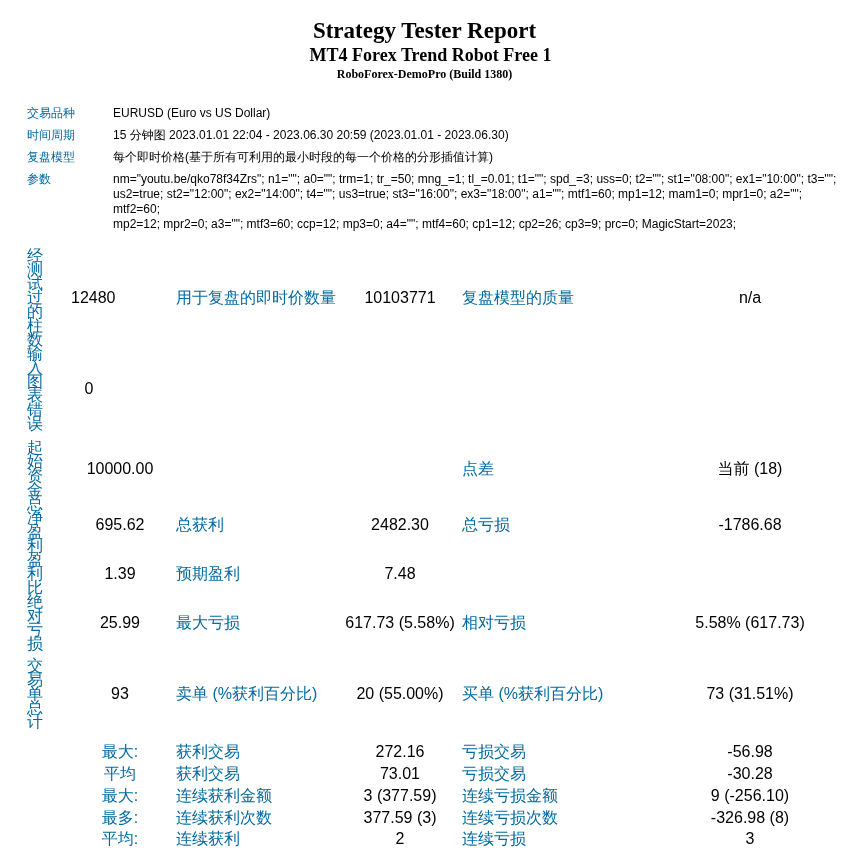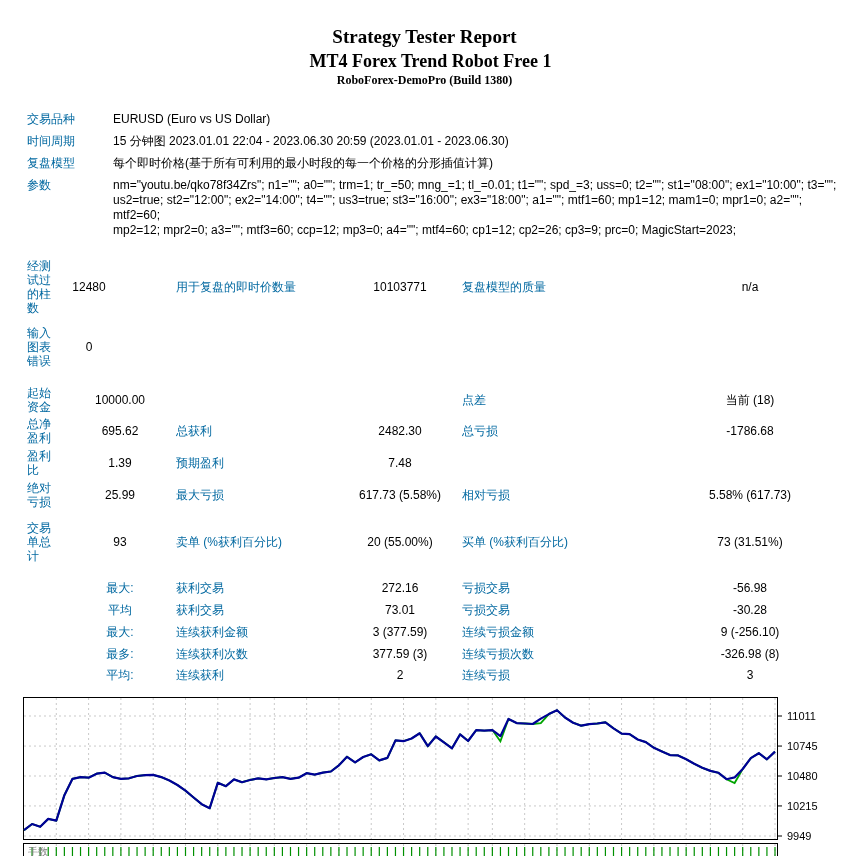--- a/index.html
+++ b/index.html
@@ -1,26 +1,26 @@
 <!DOCTYPE html>
 <html><head>
 <meta charset="utf-8">
 <style>
   html,body{margin:0;padding:0;background:#fff;}
   body{width:849px;height:856px;overflow:hidden;font-family:"Liberation Sans",sans-serif;color:#000;}
   .hdr{text-align:center;font-family:"Liberation Serif",serif;font-weight:bold;}
-  .hdr .t1{font-size:19px;line-height:26px;padding-top:24px;}
+  .hdr .t1{font-size:23px;line-height:26px;padding-top:18px;}
   .hdr .t2{font-size:18px;line-height:22px;padding-left:12px;}
   .hdr .t3{font-size:12px;line-height:16px;}
   #info{margin:24px 0 0 27px;font-size:12px;border-collapse:collapse;}
   #info td{vertical-align:top;padding:0 0 7px 0;line-height:15px;}
   #info td.lbl{width:86px;}
   .lbl{color:#0369a1;}
   .val{color:#000;margin-top:24px;}
-  #stats{margin:10px 0 0 27px;width:812px;font-size:12px;border-collapse:collapse;table-layout:fixed;}
+  #stats{margin:10px 0 0 27px;width:812px;font-size:16px;border-collapse:collapse;table-layout:fixed;}
   #stats td{line-height:14px;vertical-align:middle;padding:0;}
   #stats td.num{text-align:center;}
   #stats td.pad{padding-left:7px;}
   #stats td.nr{padding-right:62px;}
   #stats .c1span{display:inline-block;width:25px;word-break:break-all;line-height:14px;}
   #chartwrap{position:relative;margin:12px 0 0 23px;width:826px;}
   #legend{position:absolute;left:4px;top:3px;font-size:10px;line-height:12px;white-space:nowrap;}
   svg{display:block;}
 </style>
 </head>

